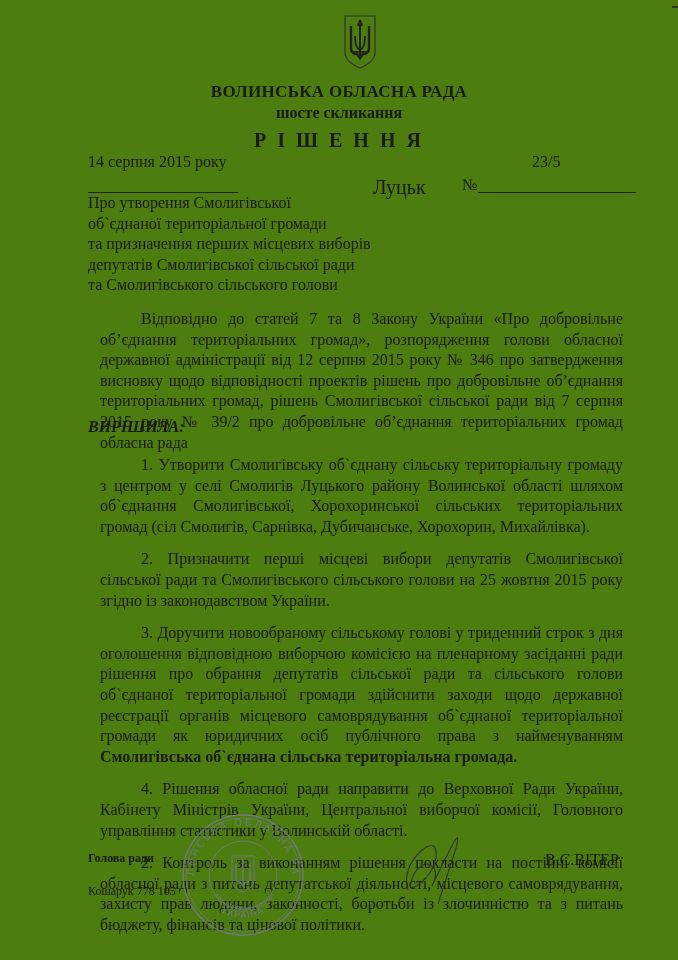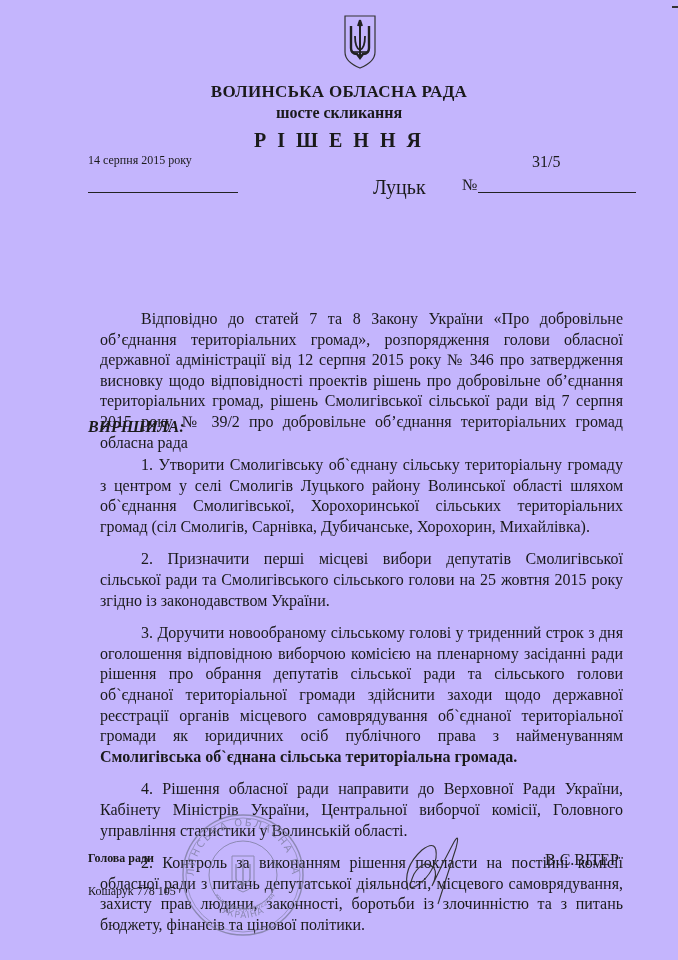--- a/index.html
+++ b/index.html
@@ -1,30 +1,30 @@
 <!DOCTYPE html>
 <html><head>
 <meta charset="utf-8">
 <style>
   html, body { margin: 0; padding: 0; background: #ffffff; }
   body {
     width: 678px; height: 960px; position: relative; overflow: hidden;
     font-family: "Liberation Serif", "DejaVu Serif", serif;
     color: #1a1a1a;
   }
-  .page { position: absolute; left: 0; top: 0; width: 678px; height: 960px; background: #c4b5fd; }
+  .page { position: absolute; left: 0; top: 0; width: 678px; height: 960px; background: #4d7c0f; }
   .edge-mark { position: absolute; right: 0; top: 6px; width: 6px; height: 2px; background: #333; }
 
   .coat { position: absolute; left: 343px; top: 14px; width: 34px; height: 56px; }
   .title { position: absolute; left: 0; width: 678px; text-align: center; }
   .council { top: 82px; font-size: 17px; font-weight: bold; letter-spacing: 0.3px; }
   .convoc { top: 104px; font-size: 16px; font-weight: bold; }
   .decision { top: 129px; font-size: 20px; font-weight: bold; letter-spacing: 3px; }
 
-  .date { position: absolute; left: 88px; top: 153px; font-size: 12px; }
+  .date { position: absolute; left: 88px; top: 153px; font-size: 16px; }
   .num-value { position: absolute; left: 532px; top: 153px; font-size: 16px; }
   .city { position: absolute; left: 373px; top: 176px; font-size: 20px; text-align: right; }
   .num-label { position: absolute; left: 462px; top: 176px; font-size: 16px; }
   .num-line { position: absolute; left: 478px; top: 192px; width: 158px; border-bottom: 1px solid #222; }
   .date-line { position: absolute; left: 88px; top: 192px; width: 150px; border-bottom: 1px solid #222; }
 
   .subject { position: absolute; left: 88px; top: 193px; font-size: 16px; line-height: 20.5px; }
   .subject div { white-space: nowrap; }
 
   .body-text { position: absolute; left: 88px; width: 547px; font-size: 16px; line-height: 20.6px; text-align: justify; }
@@ -53,26 +53,33 @@
     <path d="M8 12 L8 34 Q8 40 14 40 L17 44 L20 40 Q26 40 26 34 L26 12" stroke="#222" stroke-width="2.4" fill="none"></path>
     <path d="M12 22 Q12 34 17 36 Q22 34 22 22" stroke="#222" stroke-width="1.8" fill="none"></path>
     <path d="M10 38 H24" stroke="#222" stroke-width="1.6"></path>
   </svg>
 
   <div class="title council">ВОЛИНСЬКА ОБЛАСНА РАДА</div>
   <div class="title convoc">шосте скликання</div>
   <div class="title decision">Р І Ш Е Н Н Я</div>
 
   <div class="date">14 серпня 2015 року</div>
-  <div class="num-value">31/5</div>
+  <div class="num-value">23/5</div>
   <div class="city">Луцьк</div>
   <div class="num-label">№</div>
   <div class="num-line"></div>
   <div class="date-line"></div>
 
+  <div class="subject">
+    <div>Про  утворення  Смолигівської</div>
+    <div>об`єднаної територіальної громади</div>
+    <div>та призначення перших місцевих виборів</div>
+    <div>депутатів Смолигівської сільської ради</div>
+    <div>та  Смолигівського  сільського  голови</div>
+  </div>
 
   <div class="body-text preamble">
     <p>Відповідно до статей 7 та 8 Закону України «Про добровільне об’єднання територіальних громад», розпорядження голови обласної державної адміністрації від 12 серпня 2015 року № 346 про затвердження висновку щодо відповідності проектів рішень про добровільне об’єднання територіальних громад, рішень Смолигівської сільської ради від 7 серпня 2015 року № 39/2 про добровільне об’єднання територіальних громад обласна рада</p>
   </div>
 
   <div class="resolved">ВИРІШИЛА:</div>
 
   <div class="body-text items">
     <p>1. Утворити Смолигівську об`єднану сільську територіальну громаду  з центром у селі Смолигів Луцького району Волинської області шляхом об`єднання Смолигівської, Хорохоринської сільських територіальних громад (сіл Смолигів, Сарнівка, Дубичанське, Хорохорин, Михайлівка).</p>
     <p>2. Призначити перші місцеві вибори депутатів Смолигівської сільської ради та Смолигівського сільського голови на 25 жовтня 2015 року згідно із законодавством України.</p>

